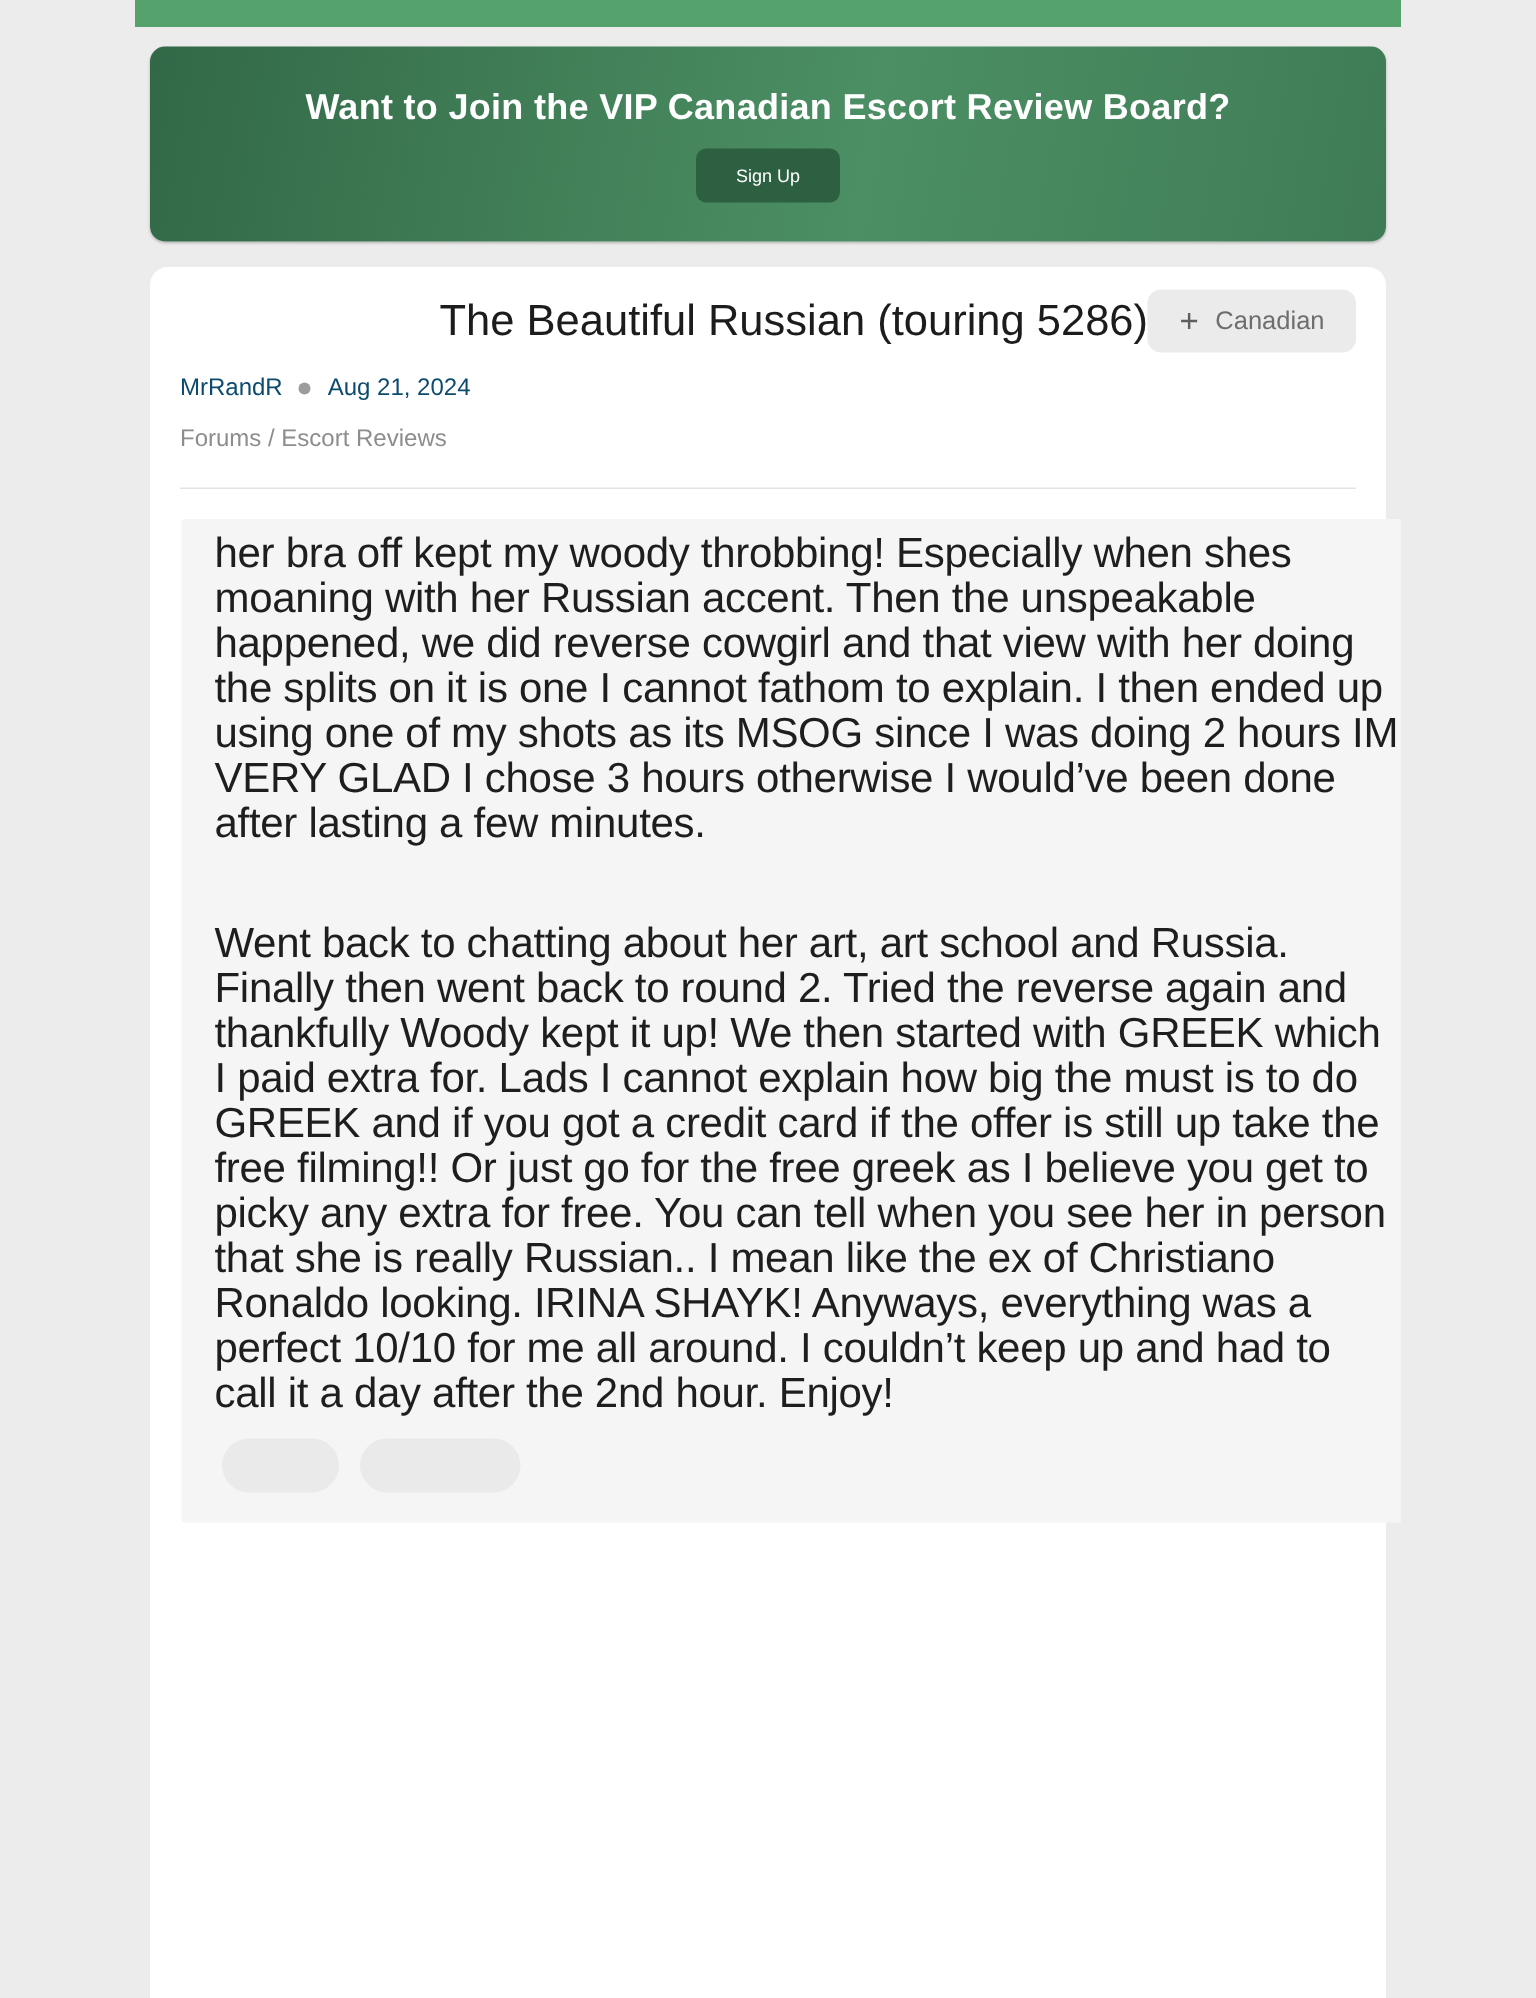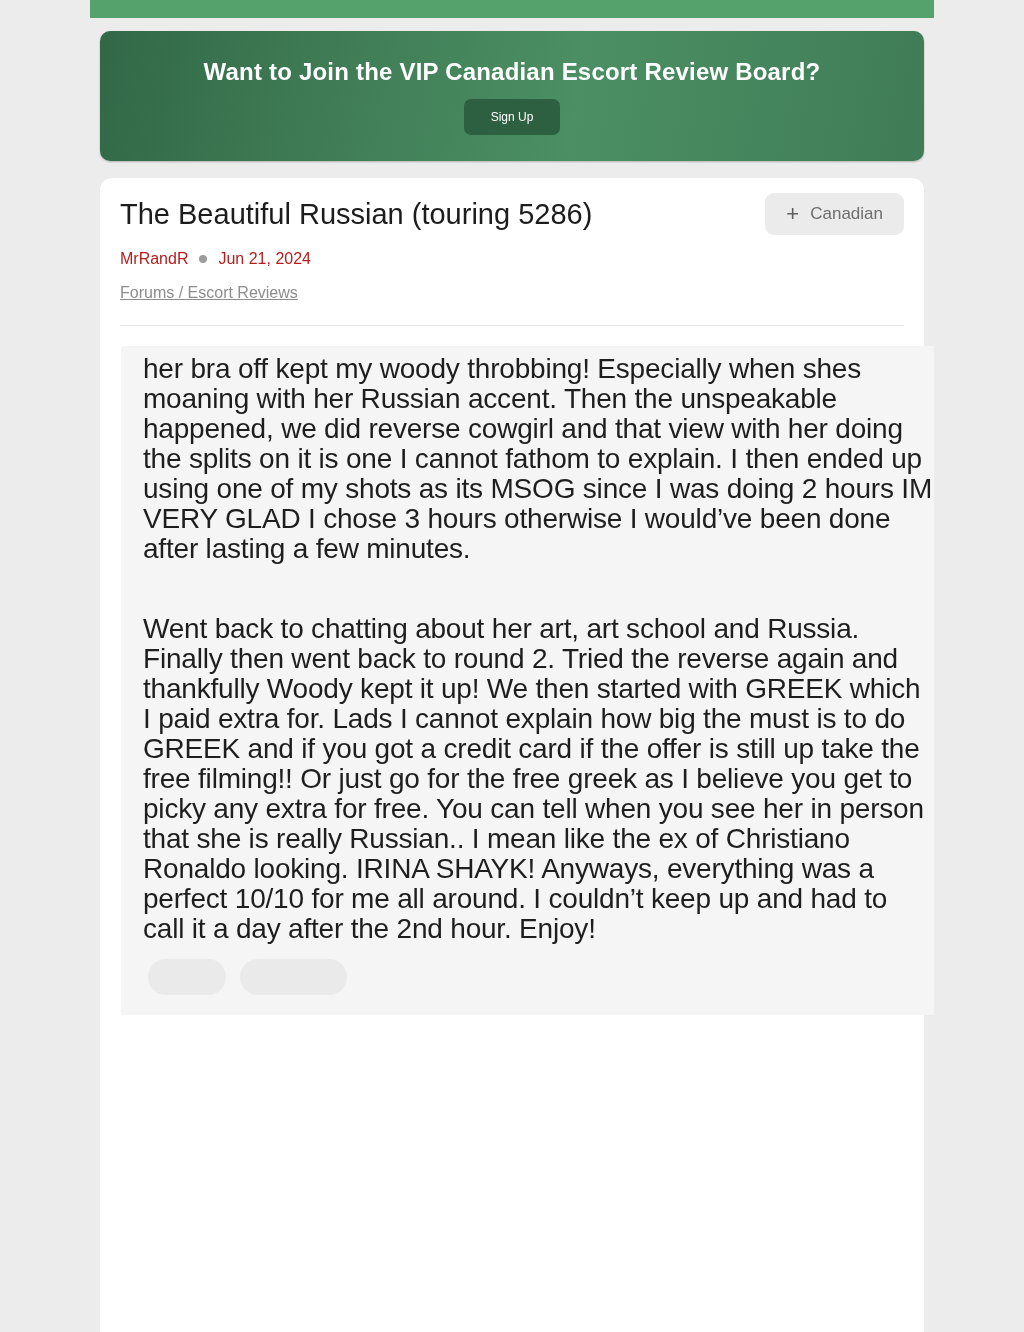--- a/index.html
+++ b/index.html
@@ -49,21 +49,21 @@
   }
   .card {
     margin: 17px 10px 0 10px;
     background: #ffffff;
     border-radius: 12px 12px 0 0;
     padding: 19px 20px 0 20px;
     min-height: 1200px;
   }
   .title-row {
     display: flex;
-    justify-content: space-between;
+    justify-content: flex-end;
     align-items: flex-start;
   }
   .post-title {
     font-size: 29px;
     font-weight: 400;
     color: #1c1c1c;
     line-height: 34px;
   }
   .comment-btn {
     margin-top: -4px;
@@ -85,35 +85,34 @@
     font-weight: 300;
     line-height: 20px;
     color: #5f5f5f;
   }
   .byline {
     margin-top: 15px;
     display: flex;
     align-items: center;
     gap: 11px;
     font-size: 16px;
-    color: #b91c1c;
+    color: #0c4a6e;
   }
   .byline .dot {
     width: 8px;
     height: 8px;
     border-radius: 50%;
     background: #9c9c9c;
     display: inline-block;
   }
   .breadcrumb {
     display: inline-block;
     margin-top: 16px;
     font-size: 16px;
     color: #8d8d8d;
-    text-decoration: underline;
     cursor: pointer;
   }
   .divider {
     margin-top: 23px;
     height: 1px;
     background: #e4e4e4;
   }
   .body-box {
     margin-top: 20px;
     margin-left: 1px;
@@ -164,21 +163,21 @@
       <h1 class="post-title">The Beautiful Russian (touring 5286)</h1>
       <button class="comment-btn">
         <span class="plus">+</span>
         <span>Canadian</span>
       </button>
     </div>
 
     <div class="byline">
       <span>MrRandR</span>
       <span class="dot"></span>
-      <span>Jun 21, 2024</span>
+      <span>Aug 21, 2024</span>
     </div>
 
     <a class="breadcrumb">Forums / Escort Reviews</a>
 
     <div class="divider"></div>
 
     <div class="body-box">
       <p class="para">her bra off kept my woody throbbing! Especially when shes
 moaning with her Russian accent. Then the unspeakable
 happened, we did reverse cowgirl and that view with her doing

